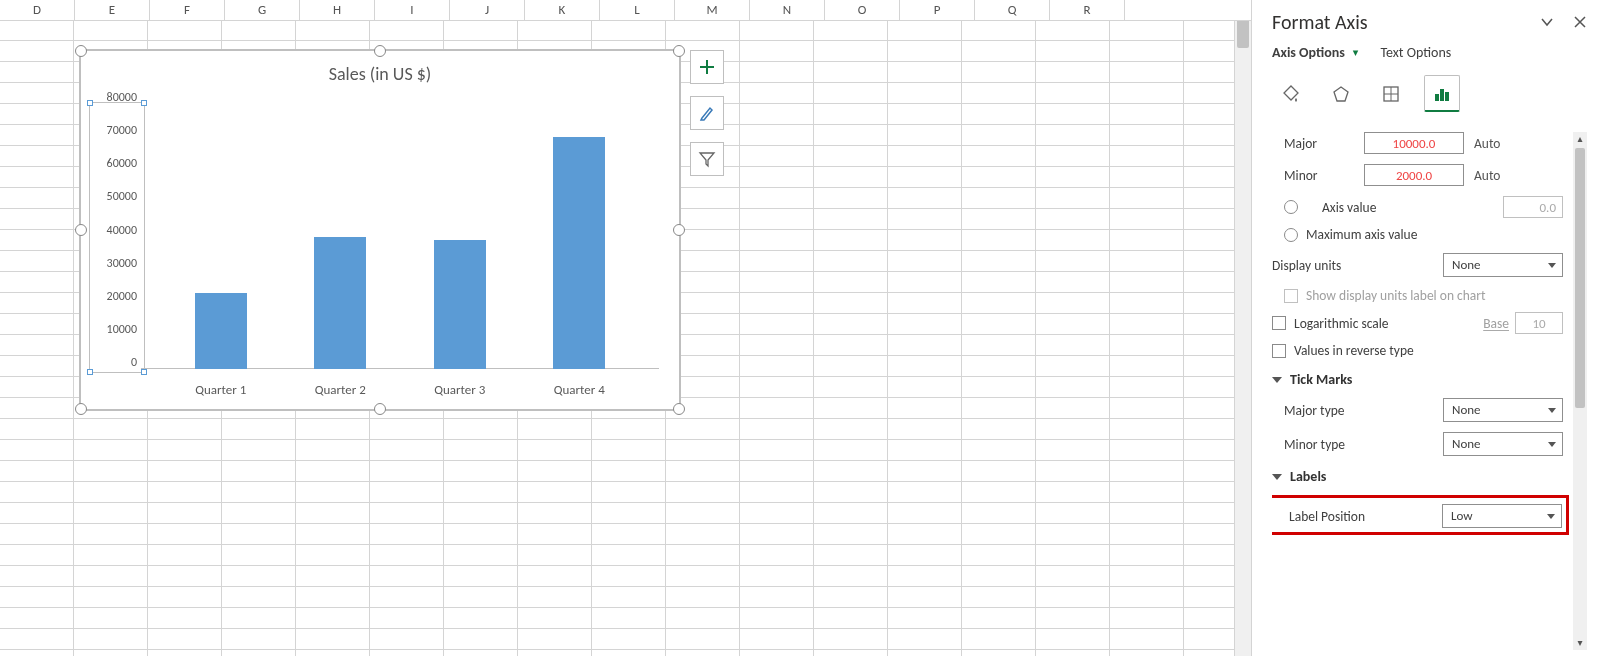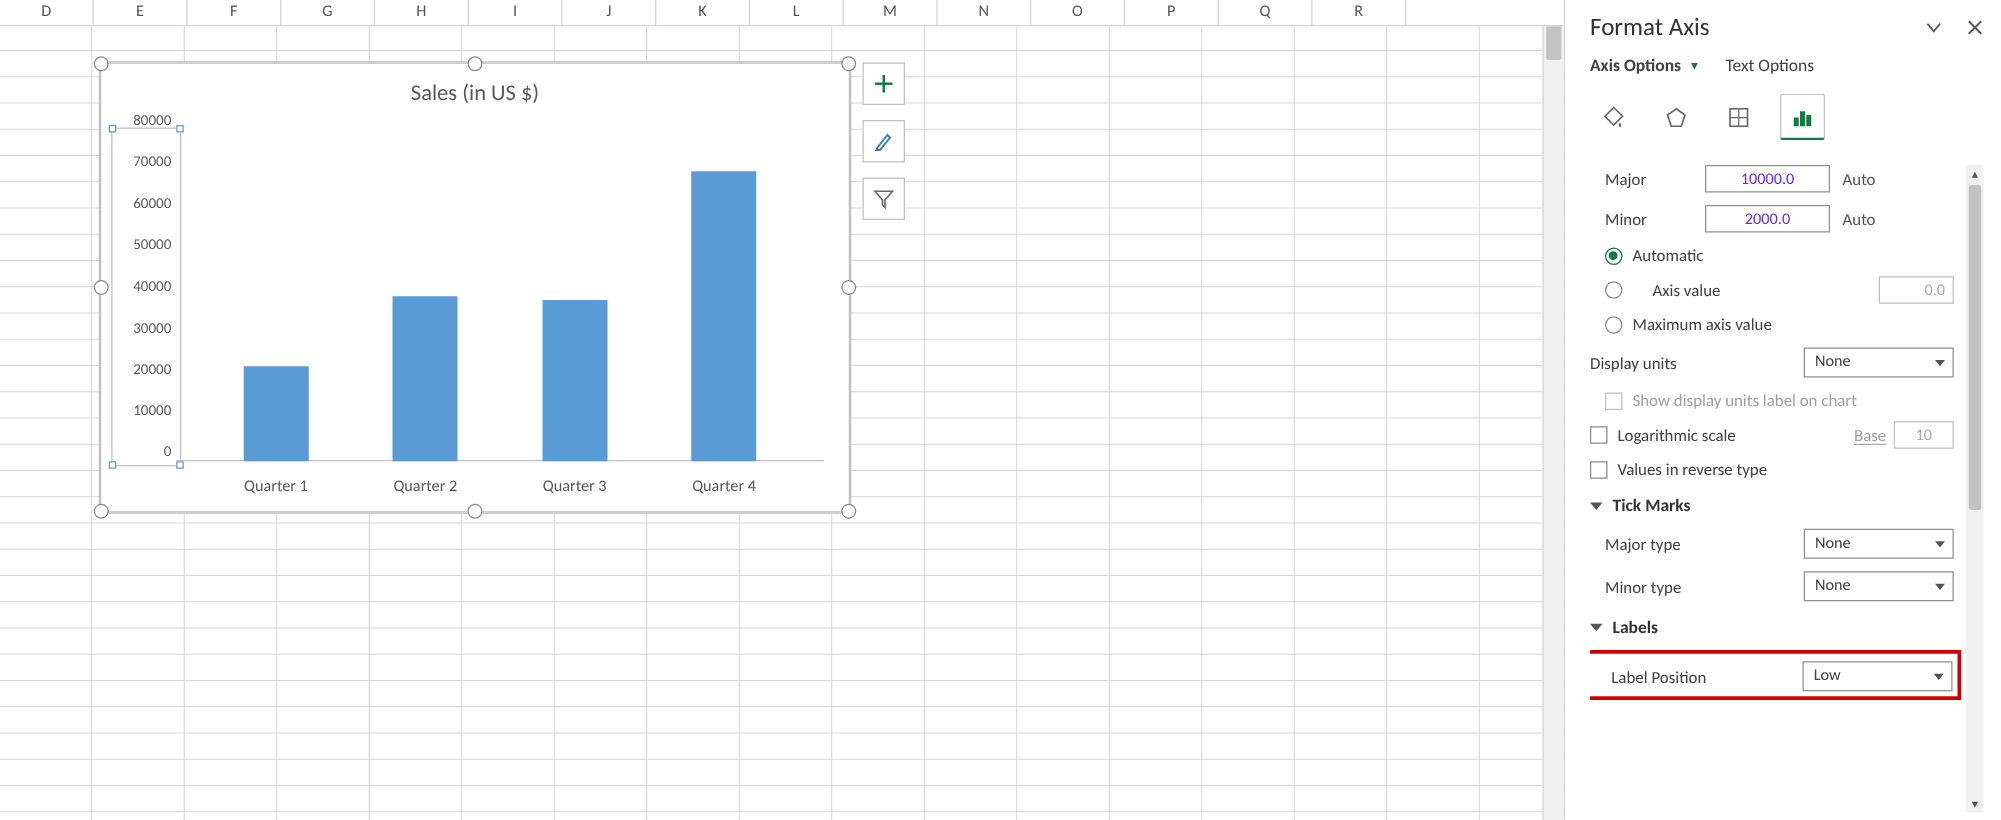--- a/index.html
+++ b/index.html
@@ -319,21 +319,21 @@
   .inputbox {
     border: 1px solid #8f8f8f;
     height: 22px;
     line-height: 22px;
     font-size: 13px;
     padding: 0 6px;
     background: #fff;
     box-sizing: border-box;
     width: 100px;
     text-align: center;
-    color: #6d28d9;
+    color: #ef4444;
   }
   .inputbox.small { width: 48px; color: #aaa; border-color: #c0c0c0; }
   .auto {
     width: 36px;
     color: #555;
   }
   .sub { padding-left: 12px; }
   .section-title {
     font-weight: 600;
     margin: 12px 0 10px;
@@ -559,24 +559,20 @@
           <span class="inputbox">10000.0</span>
           <span class="auto">Auto</span>
         </div>
         <div class="row sub">
           <span class="label"><span>Minor</span></span>
           <span class="inputbox">2000.0</span>
           <span class="auto">Auto</span>
         </div>
 
 
-        <div class="radio sub">
-          <span class="radio-circle checked"></span>
-          <span>Automatic</span>
-        </div>
         <div class="radio sub" style="justify-content:space-between;">
           <span style="display:flex;align-items:center;gap:24px;">
             <span class="radio-circle"></span>
             <span>Axis value</span>
           </span>
           <span class="inputbox small" style="width:60px;text-align:right;">0.0</span>
         </div>
         <div class="radio sub">
           <span class="radio-circle"></span>
           <span>Maximum axis value</span>

